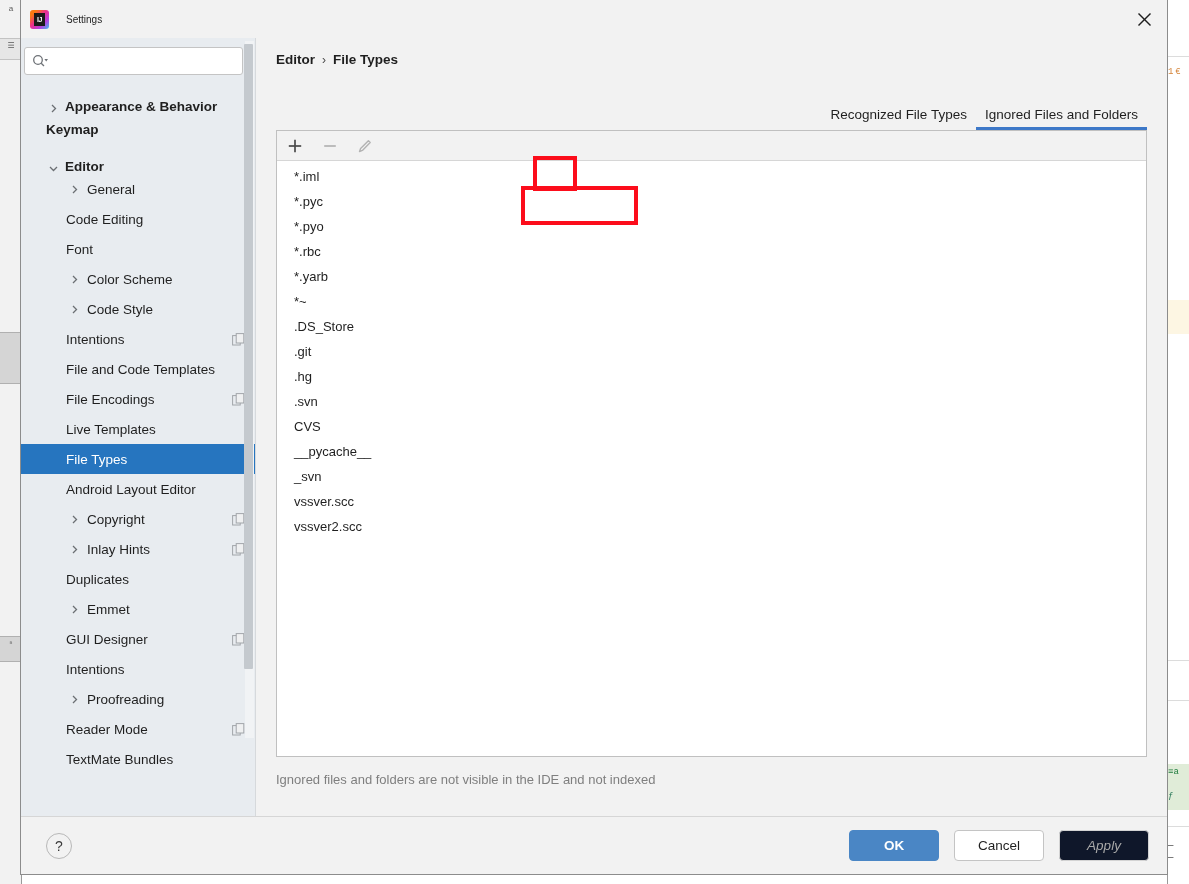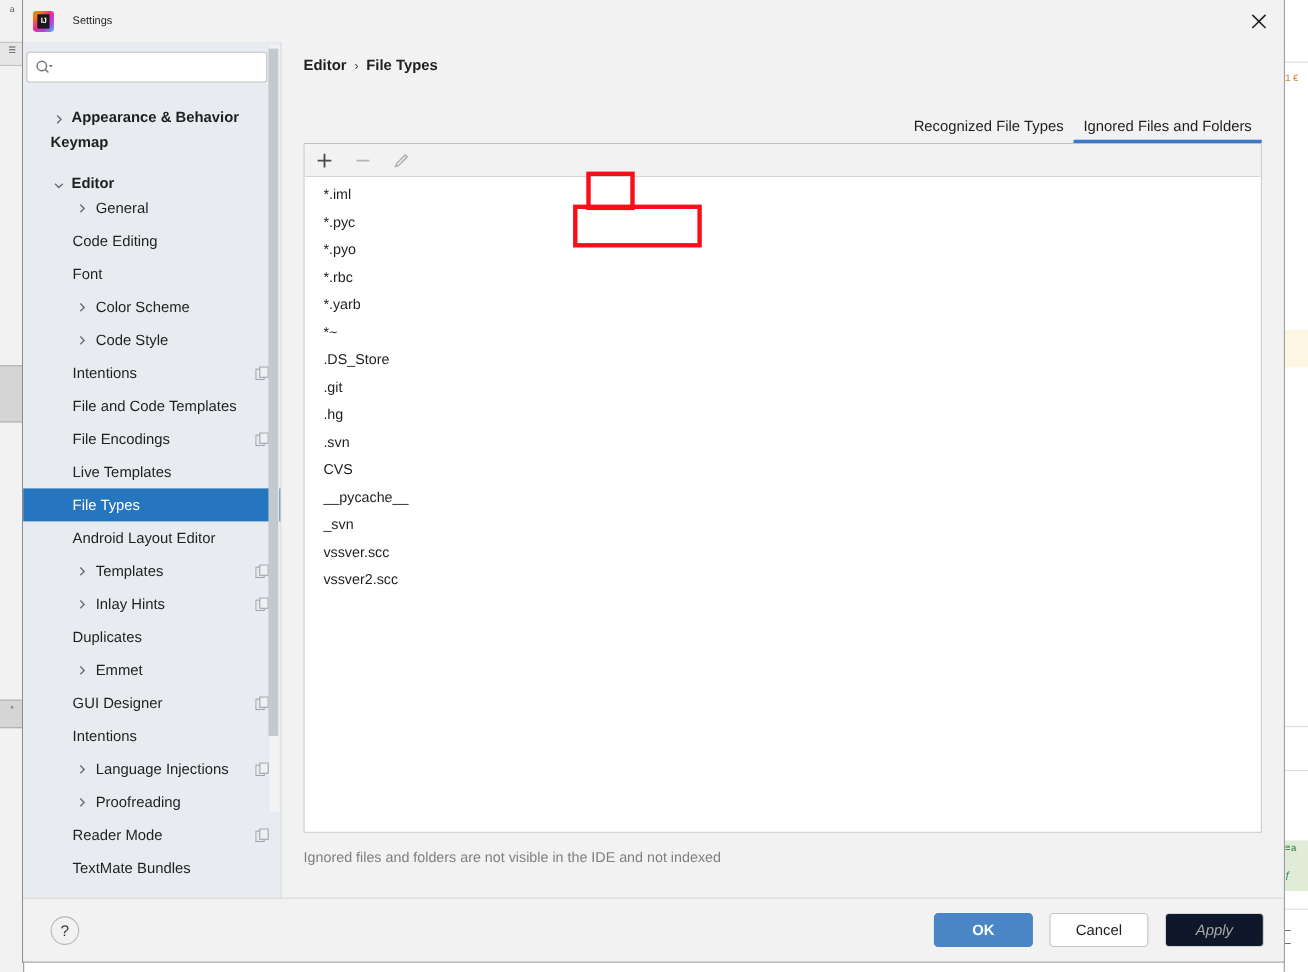--- a/index.html
+++ b/index.html
@@ -355,21 +355,21 @@
           </div>
           <div class="tree-item level1">
             <span>Android Layout Editor</span>
           </div>
           <div class="tree-item level1 has-arrow">
             <span class="arrow">
               <svg width="11" height="11" viewBox="0 0 11 11">
                 <polyline points="4,2 7.5,5.5 4,9" fill="none" stroke="#6b6f73" stroke-width="1.3"></polyline>
               </svg>
             </span>
-            <span>Templates</span>
+            <span>Copyright</span>
             <span class="copy-badge"><svg width="13" height="13" viewBox="0 0 13 13">
                 <rect x="0.6" y="2.6" width="7.6" height="9.4" fill="none" stroke="#8a8e92" stroke-width="1"></rect>
                 <rect x="4.2" y="0.6" width="7.6" height="9.4" fill="#f2f2f2" stroke="#8a8e92" stroke-width="1"></rect>
               </svg></span>
           </div>
           <div class="tree-item level1 has-arrow">
             <span class="arrow">
               <svg width="11" height="11" viewBox="0 0 11 11">
                 <polyline points="4,2 7.5,5.5 4,9" fill="none" stroke="#6b6f73" stroke-width="1.3"></polyline>
               </svg>
@@ -393,32 +393,20 @@
           </div>
           <div class="tree-item level1">
             <span>GUI Designer</span>
             <span class="copy-badge"><svg width="13" height="13" viewBox="0 0 13 13">
                 <rect x="0.6" y="2.6" width="7.6" height="9.4" fill="none" stroke="#8a8e92" stroke-width="1"></rect>
                 <rect x="4.2" y="0.6" width="7.6" height="9.4" fill="#f2f2f2" stroke="#8a8e92" stroke-width="1"></rect>
               </svg></span>
           </div>
           <div class="tree-item level1">
             <span>Intentions</span>
-          </div>
-          <div class="tree-item level1 has-arrow">
-            <span class="arrow">
-              <svg width="11" height="11" viewBox="0 0 11 11">
-                <polyline points="4,2 7.5,5.5 4,9" fill="none" stroke="#6b6f73" stroke-width="1.3"></polyline>
-              </svg>
-            </span>
-            <span>Language Injections</span>
-            <span class="copy-badge"><svg width="13" height="13" viewBox="0 0 13 13">
-                <rect x="0.6" y="2.6" width="7.6" height="9.4" fill="none" stroke="#8a8e92" stroke-width="1"></rect>
-                <rect x="4.2" y="0.6" width="7.6" height="9.4" fill="#f2f2f2" stroke="#8a8e92" stroke-width="1"></rect>
-              </svg></span>
           </div>
           <div class="tree-item level1 has-arrow">
             <span class="arrow">
               <svg width="11" height="11" viewBox="0 0 11 11">
                 <polyline points="4,2 7.5,5.5 4,9" fill="none" stroke="#6b6f73" stroke-width="1.3"></polyline>
               </svg>
             </span>
             <span>Proofreading</span>
           </div>
           <div class="tree-item level1">

